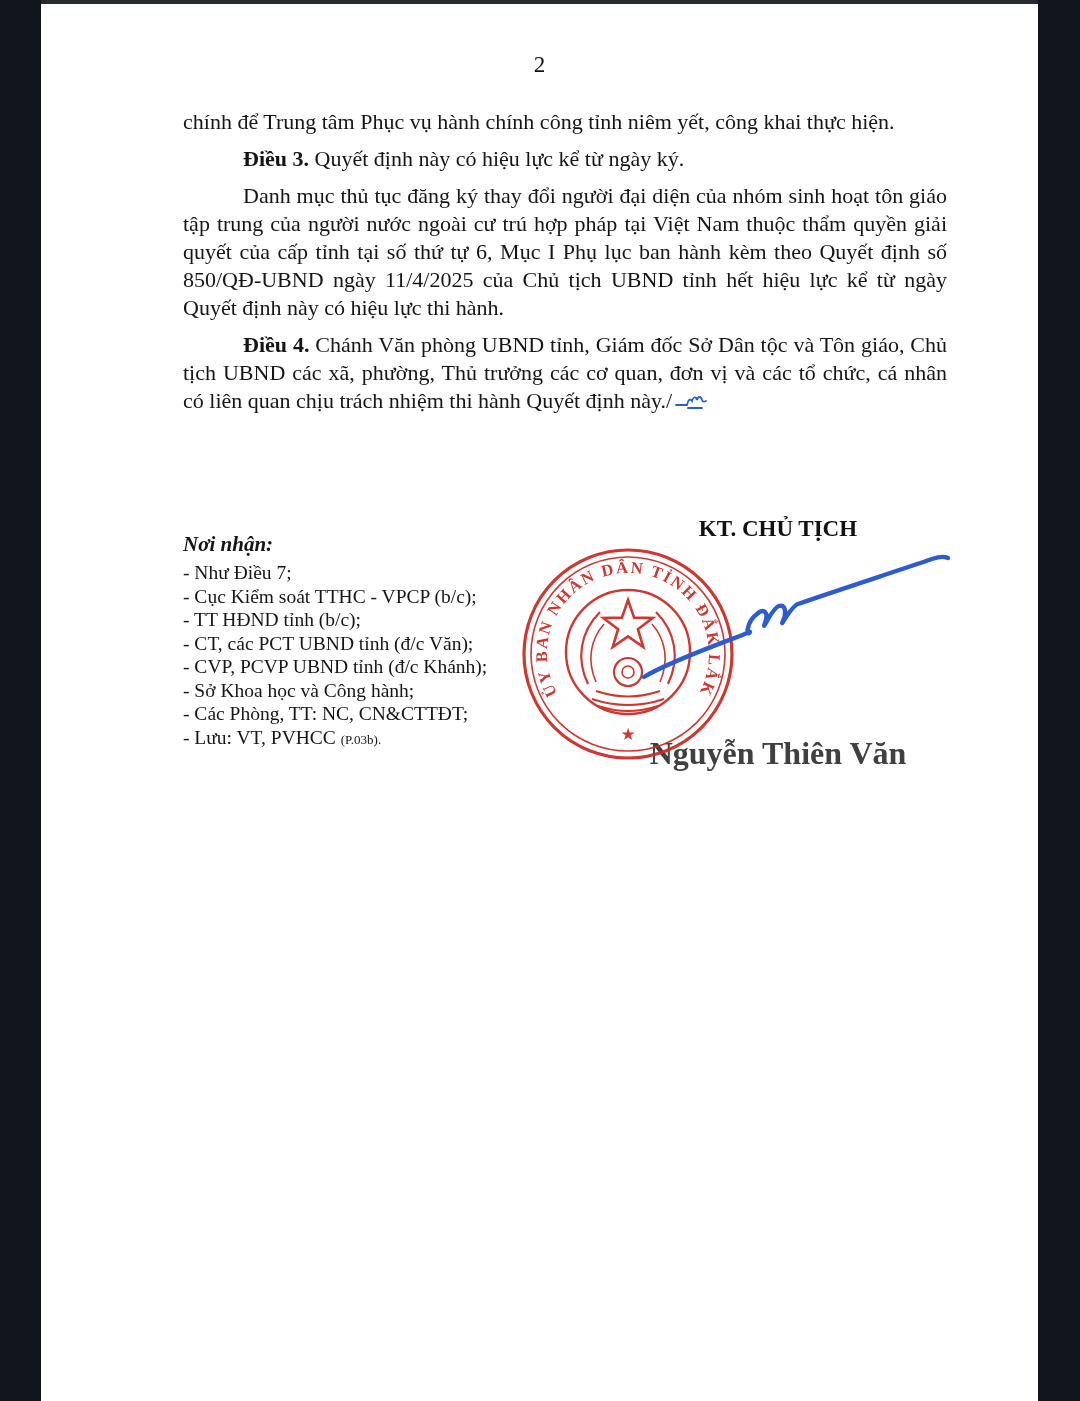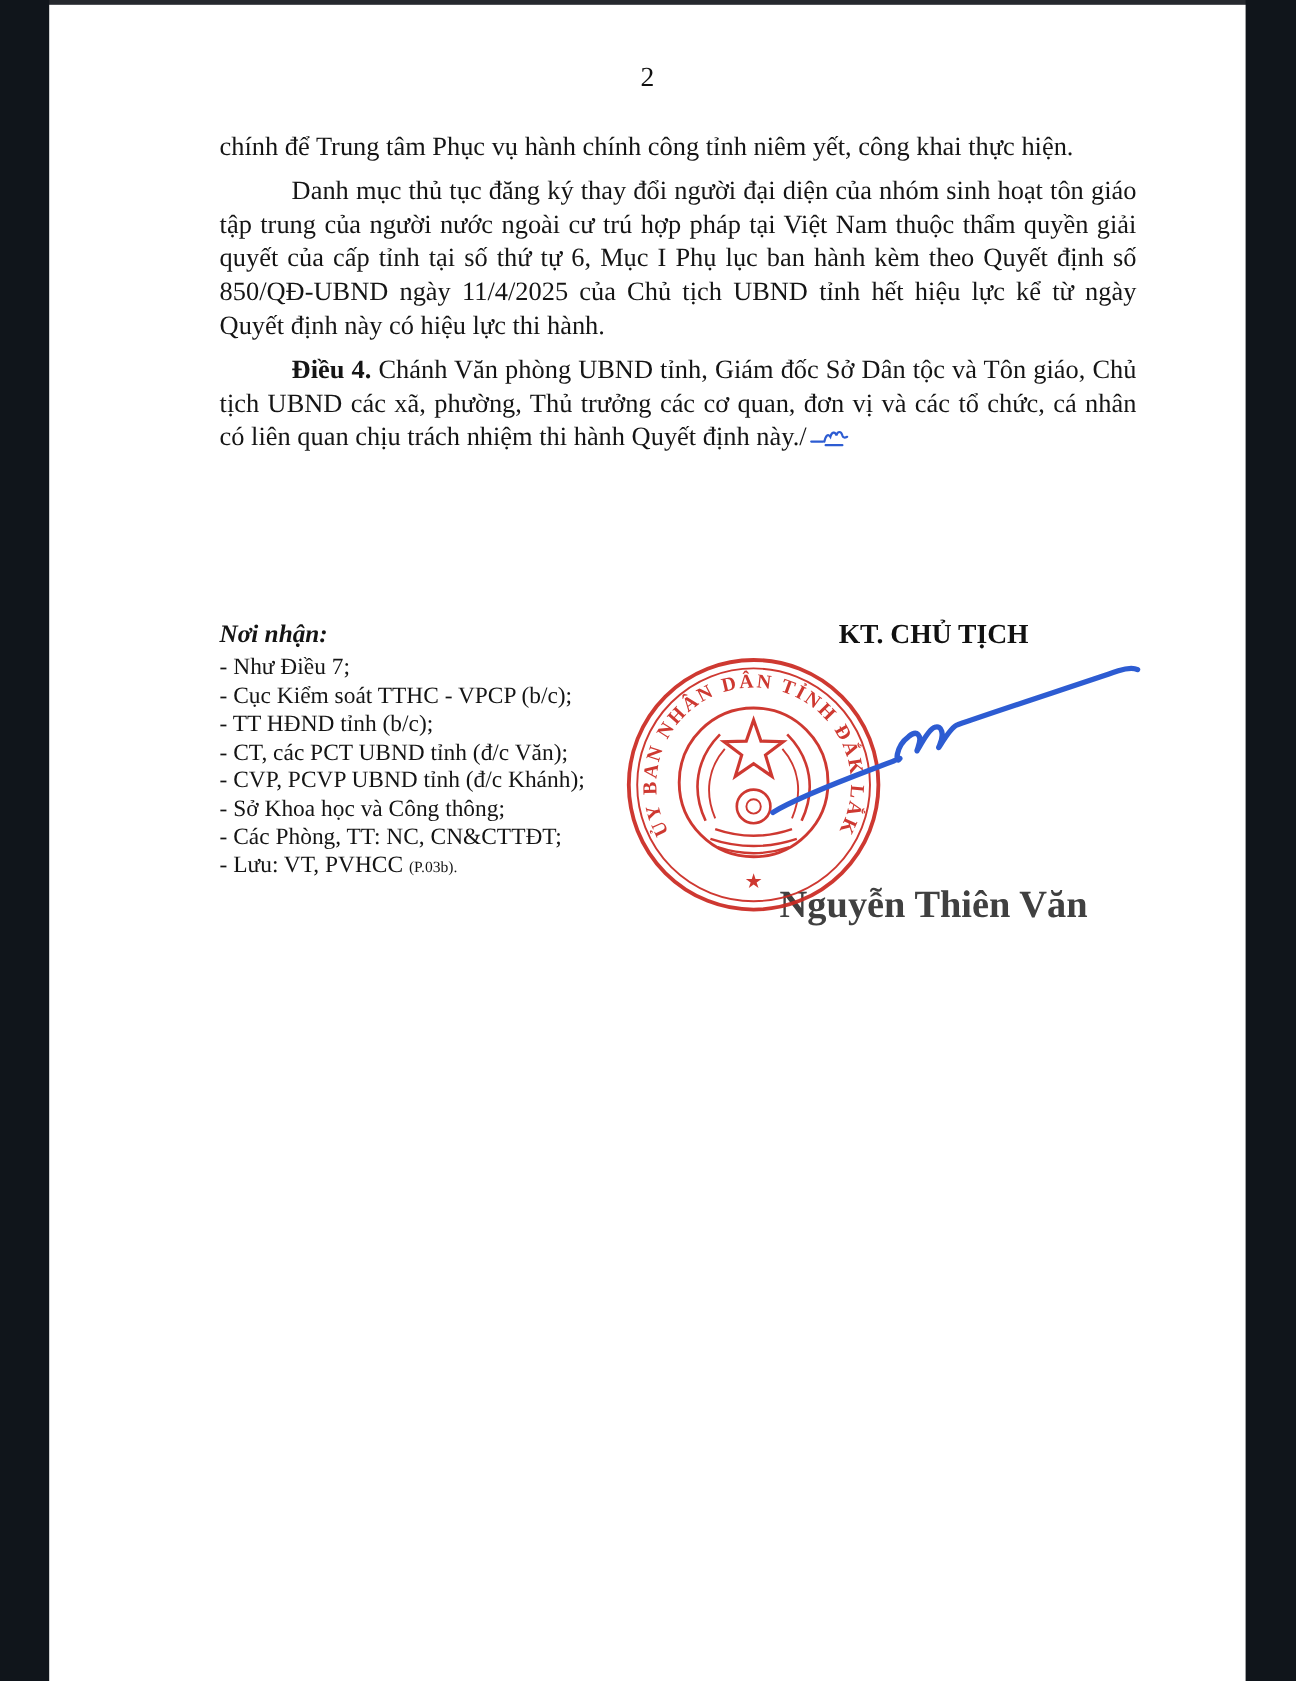--- a/index.html
+++ b/index.html
@@ -19,21 +19,21 @@
 
   .doc-body{
     position:absolute;left:183px;top:108px;width:764px;
     font-size:22px;line-height:28px;text-align:justify;color:#151515;
   }
   .doc-body p{margin:0 0 9px 0;}
   .doc-body p.indent{text-indent:60px;}
   .lead{font-weight:bold;}
 
   .recipients{position:absolute;left:183px;top:516px;width:360px;color:#151515;}
-  .recipients-heading{font-weight:bold;font-style:italic;font-size:21px;margin:0 0 4px 0;}
+  .recipients-heading{font-weight:bold;font-style:italic;font-size:21px;margin:16px 0 4px 0;}
   .recipients ul{list-style:none;margin:0;padding:0;font-size:19.5px;line-height:23.5px;}
   .recipients .small-note{font-size:13px;}
 
   .sig-block{
     position:absolute;left:608px;top:514px;width:340px;text-align:center;
     font-weight:bold;font-size:23px;line-height:29px;color:#111;
   }
   .signer-name{
     position:absolute;left:608px;top:735px;width:340px;text-align:center;
     font-weight:bold;font-size:32px;color:#404040;
@@ -49,35 +49,36 @@
 <div class="viewport">
 
   <div class="top-strip"></div>
   <div class="side-bar left"></div>
   <div class="side-bar right"></div>
 
   <div class="page-number">2</div>
 
   <div class="doc-body">
     <p>chính để Trung tâm Phục vụ hành chính công tỉnh niêm yết, công khai thực hiện.</p>
+    <p class="indent"><span class="lead">Điều 3.</span><span> Quyết định này có hiệu lực kể từ ngày ký.</span></p>
     <p class="indent">Danh mục thủ tục đăng ký thay đổi người đại diện của nhóm sinh hoạt tôn giáo tập trung của người nước ngoài cư trú hợp pháp tại Việt Nam thuộc thẩm quyền giải quyết của cấp tỉnh tại số thứ tự 6, Mục I Phụ lục ban hành kèm theo Quyết định số 850/QĐ-UBND ngày 11/4/2025 của Chủ tịch UBND tỉnh hết hiệu lực kể từ ngày Quyết định này có hiệu lực thi hành.</p>
     <p class="indent"><span class="lead">Điều 4.</span><span> Chánh Văn phòng UBND tỉnh, Giám đốc Sở Dân tộc và Tôn giáo, Chủ tịch UBND các xã, phường, Thủ trưởng các cơ quan, đơn vị và các tổ chức, cá nhân có liên quan chịu trách nhiệm thi hành Quyết định này./</span><svg class="initials-mark" width="34" height="18" viewBox="0 0 34 18">
         <path d="M2 12 h10 M13 12 c1-5 3-7 5-4 c1-4 4-5 5-1 c1-4 4-4 5 0 c0.6 2 2 2 4 1 M14 15 h14" fill="none" stroke="#2d5cd2" stroke-width="1.8" stroke-linecap="round"></path>
       </svg></p>
   </div>
 
   <div class="recipients">
     <div class="recipients-heading">Nơi nhận:</div>
     <ul>
       <li>- Như Điều 7;</li>
       <li>- Cục Kiểm soát TTHC - VPCP (b/c);</li>
       <li>- TT HĐND tỉnh (b/c);</li>
       <li>- CT, các PCT UBND tỉnh (đ/c Văn);</li>
       <li>- CVP, PCVP UBND tỉnh (đ/c Khánh);</li>
-      <li>- Sở Khoa học và Công thông;</li>
+      <li>- Sở Khoa học và Công hành;</li>
       <li>- Các Phòng, TT: NC, CN&amp;CTTĐT;</li>
       <li><span>- Lưu: VT, PVHCC </span><span class="small-note">(P.03b).</span></li>
     </ul>
   </div>
 
   <div class="sig-block">
     <div>KT. CHỦ TỊCH</div>
   </div>
 
   <svg class="seal-svg" viewBox="0 0 220 220">

